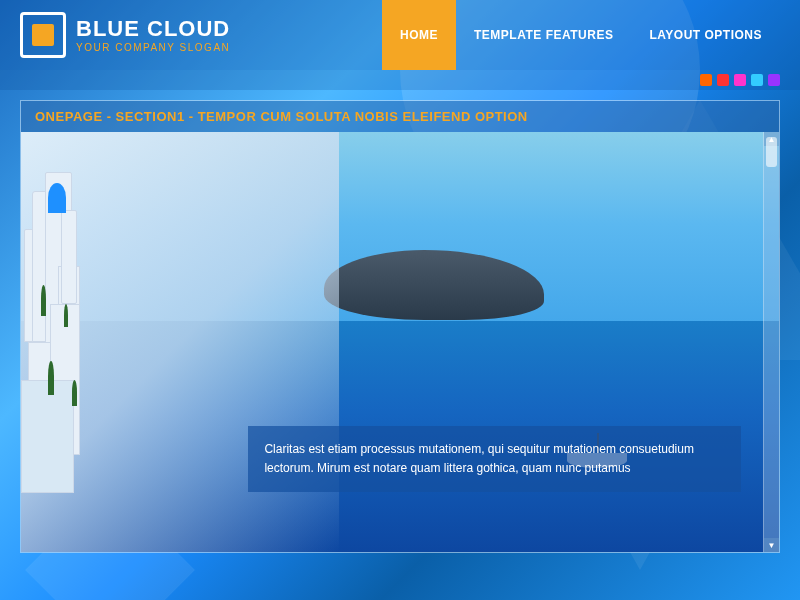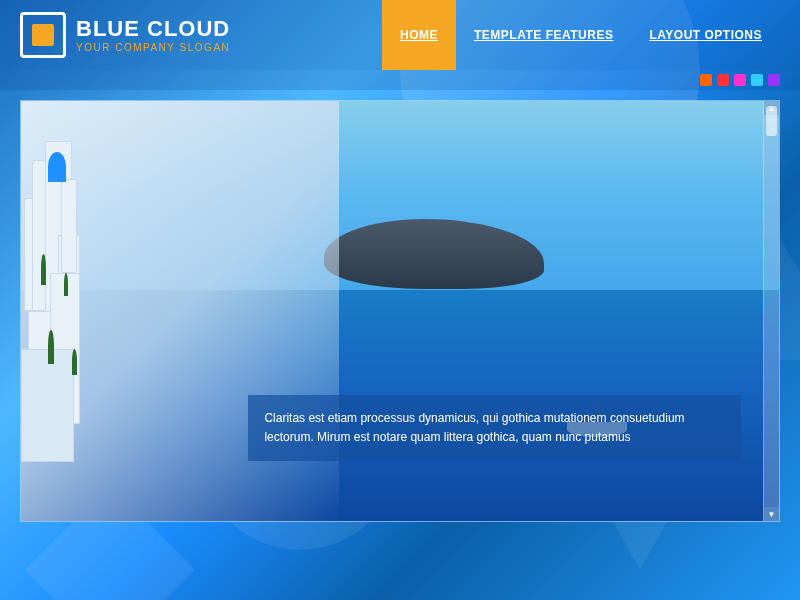--- a/index.html
+++ b/index.html
@@ -128,21 +128,20 @@
       padding: 0 18px;
       font-size: 12px;
       font-weight: bold;
       color: white;
       text-transform: uppercase;
       letter-spacing: 0.5px;
       cursor: pointer;
       background: transparent;
       border: none;
       white-space: nowrap;
-      text-decoration: underline;
     }
 
     .nav-item.active {
       background: #f5a623;
       color: white;
     }
 
     
     .color-dots-row {
       position: relative;
@@ -375,20 +374,21 @@
 
 <div class="color-dots-row">
   <div class="color-dot" style="background:#ff6600;"></div>
   <div class="color-dot" style="background:#ff3333;"></div>
   <div class="color-dot" style="background:#ff33cc;"></div>
   <div class="color-dot" style="background:#33ccff;"></div>
   <div class="color-dot" style="background:#9933ff;"></div>
 </div>
 
 <div class="main-content">
+  <div class="section-heading">ONEPAGE - SECTION1 - TEMPOR CUM SOLUTA NOBIS ELEIFEND OPTION</div>
 
   <div class="hero-area">
 
     <div class="hero-scene">
       <div class="sky"></div>
       <div class="sea"></div>
       <div class="island"></div>
 
       <div class="buildings-area">
         <div class="building-complex">
@@ -406,21 +406,21 @@
           <div class="tree tree3"></div>
           <div class="tree tree4"></div>
         </div>
       </div>
 
       <div class="boat">
         <div class="boat-mast"></div>
       </div>
 
       <div class="hero-text-overlay">
-        <span>Claritas est etiam processus dynamicus, qui gothica mutationem consuetudium lectorum. Mirum est notare quam littera gothica, quam nunc putamus</span>
+        <span>Claritas est etiam processus mutationem, qui sequitur mutationem consuetudium lectorum. Mirum est notare quam littera gothica, quam nunc putamus</span>
       </div>
     </div>
 
     <div class="scrollbar">
       <div class="scrollbar-arrow-up">▲</div>
       <div class="scrollbar-thumb"></div>
       <div class="scrollbar-arrow-down">▼</div>
     </div>
   </div>
 </div>

